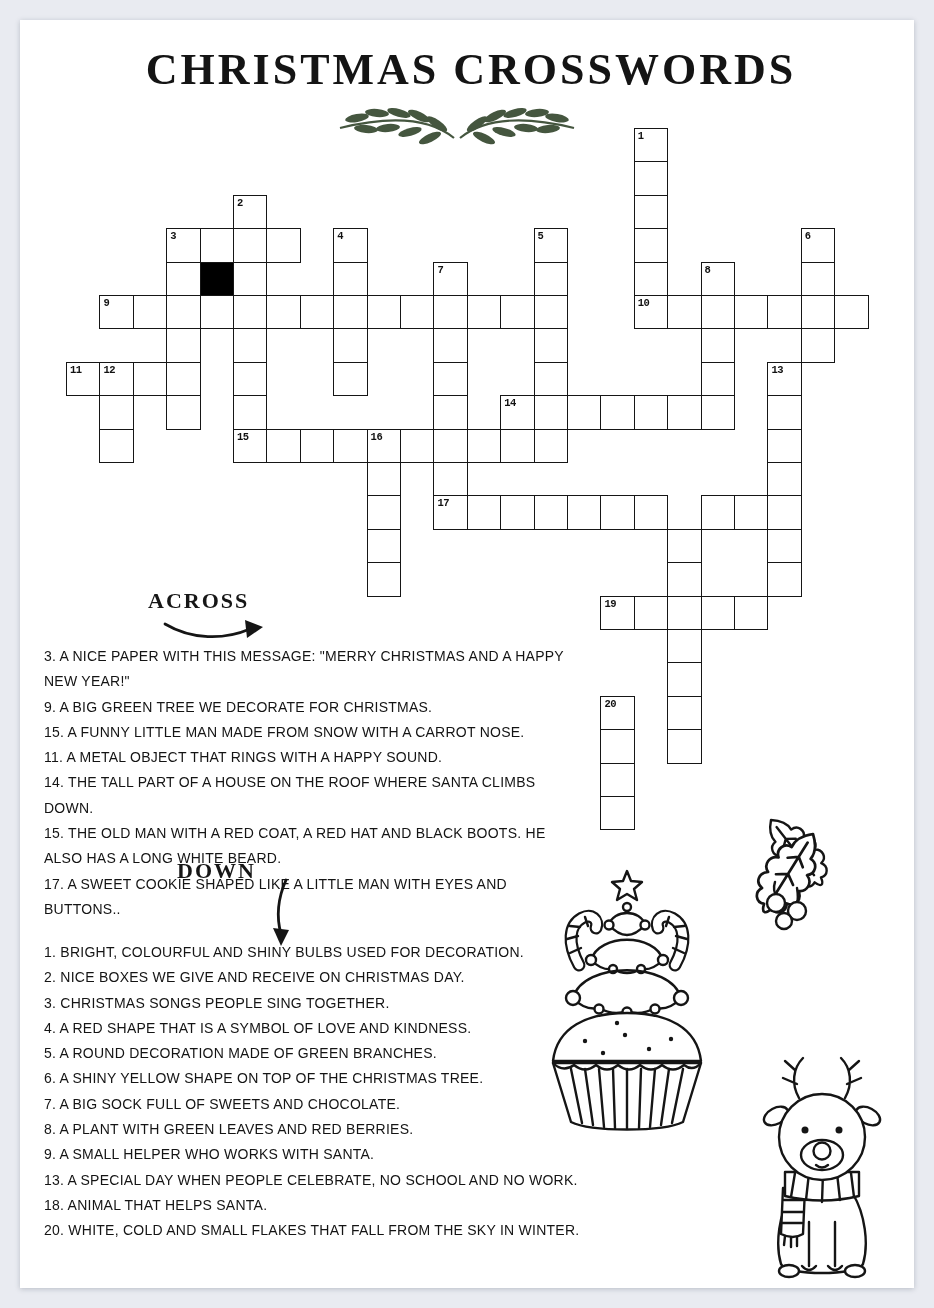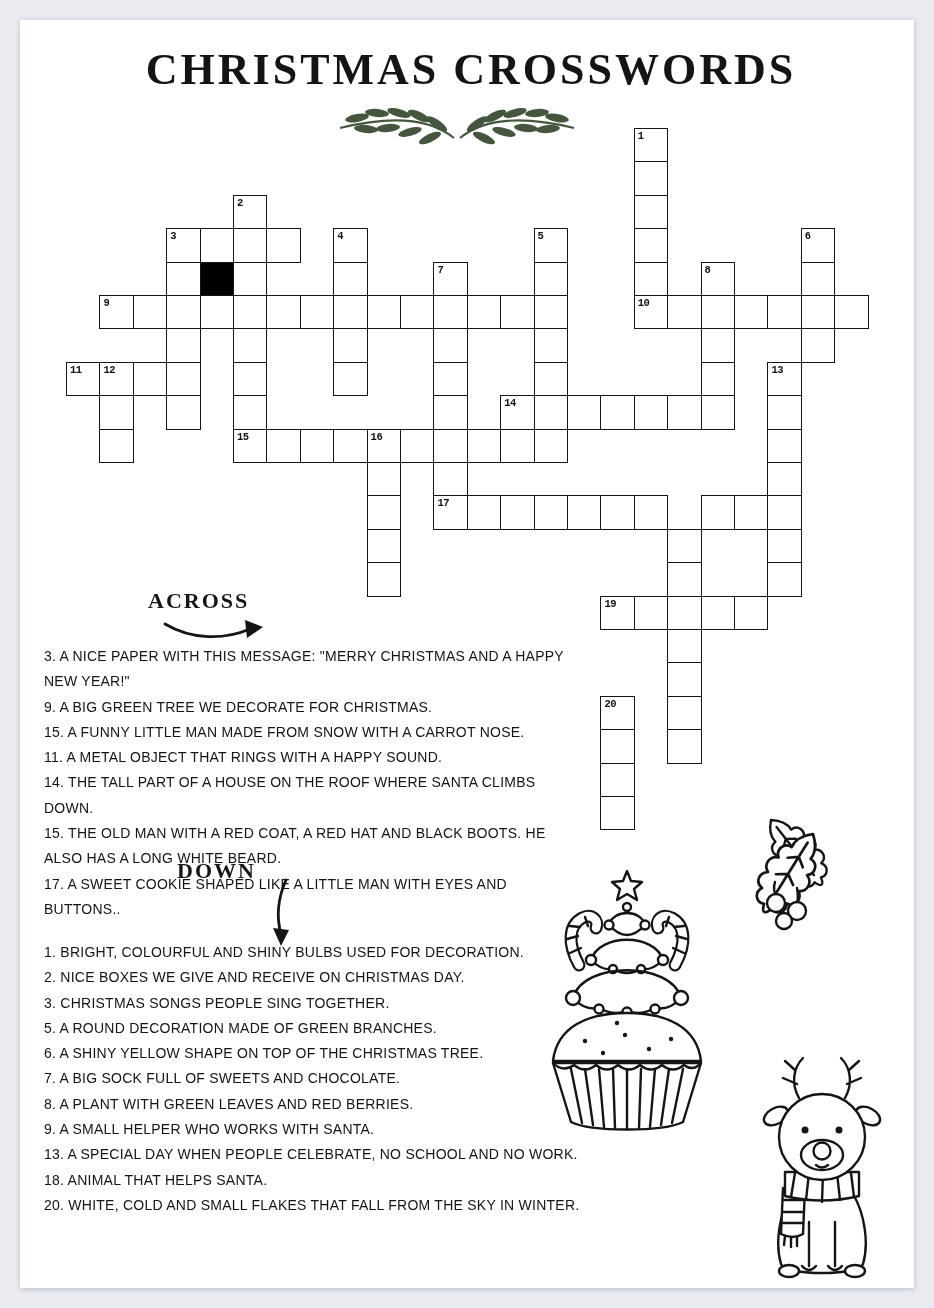--- a/index.html
+++ b/index.html
@@ -266,20 +266,21 @@
 
   <h2 class="sec-head" id="down-head">DOWN</h2>
   <svg class="arrow" id="down-arrow" width="40" height="75" viewBox="0 0 40 75">
     <path d="M24,4 C16,22 14,40 19,58" fill="none" stroke="#151515" stroke-width="2.8" stroke-linecap="round"></path>
     <path d="M11,52 L19,70 L27,54 Z" fill="#151515"></path>
   </svg>
   <div class="clues" id="down-clues">
       <div class="clue">1. BRIGHT, COLOURFUL AND SHINY BULBS USED FOR DECORATION.</div>
       <div class="clue">2. NICE BOXES WE GIVE AND RECEIVE ON CHRISTMAS DAY.</div>
       <div class="clue">3. CHRISTMAS SONGS PEOPLE SING TOGETHER.</div>
+      <div class="clue">4. A RED SHAPE THAT IS A SYMBOL OF LOVE AND KINDNESS.</div>
       <div class="clue">5. A ROUND DECORATION MADE OF GREEN BRANCHES.</div>
       <div class="clue">6. A SHINY YELLOW SHAPE ON TOP OF THE CHRISTMAS TREE.</div>
       <div class="clue">7. A BIG SOCK FULL OF SWEETS AND CHOCOLATE.</div>
       <div class="clue">8. A PLANT WITH GREEN LEAVES AND RED BERRIES.</div>
       <div class="clue">9. A SMALL HELPER WHO WORKS WITH SANTA.</div>
       <div class="clue">13. A SPECIAL DAY WHEN PEOPLE CELEBRATE, NO SCHOOL AND NO WORK.</div>
       <div class="clue">18. ANIMAL THAT HELPS SANTA.</div>
       <div class="clue">20. WHITE, COLD AND SMALL FLAKES THAT FALL FROM THE SKY IN WINTER.</div>
     </div>
 

